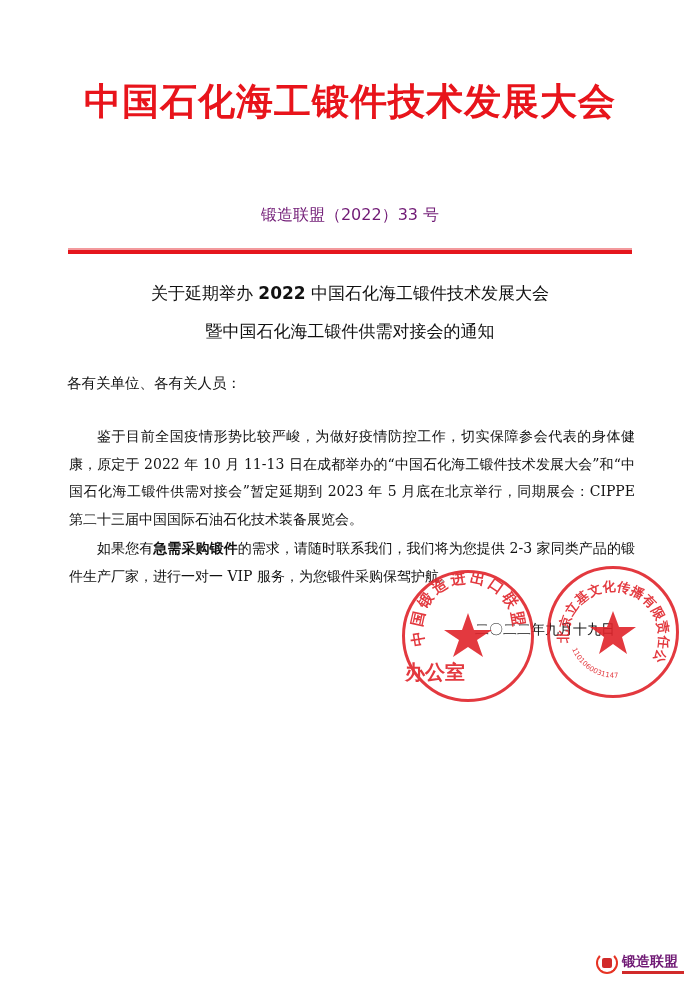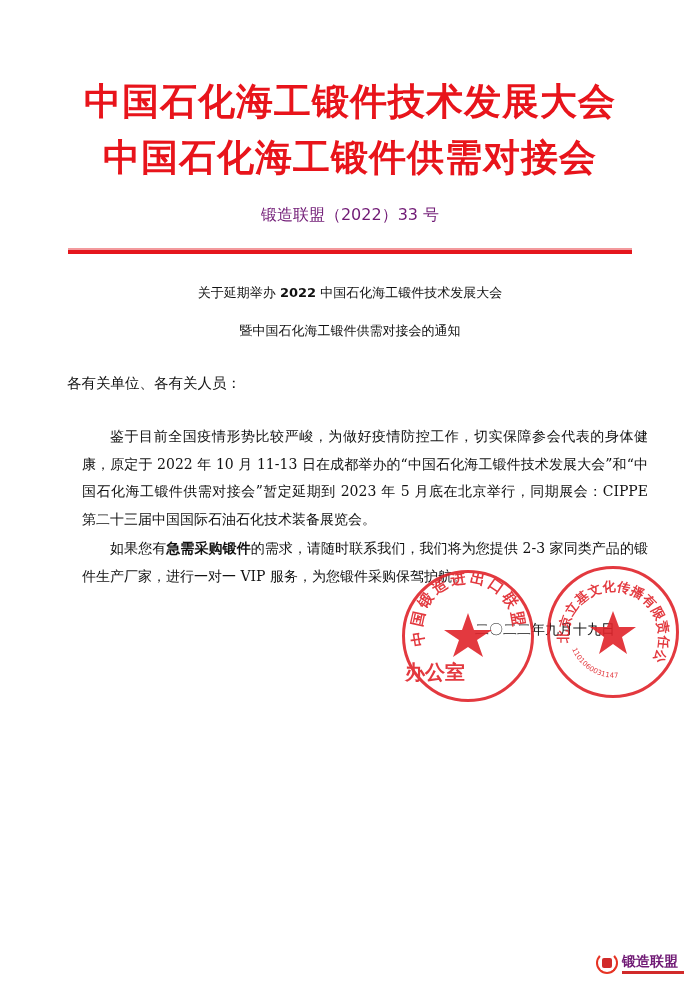--- a/index.html
+++ b/index.html
@@ -9,29 +9,29 @@
   .header-title { position: absolute; left: 0; width: 700px; text-align: center;
          color: #e8141b; font-family: "DejaVu Sans", "Liberation Sans", sans-serif;
          font-weight: bold; font-size: 37px; letter-spacing: 1px; line-height: 44px; }
   #ht1 { top: 80px; }
   #ht2 { top: 136px; }
   .doc-number { position: absolute; top: 205px; left: 0; width: 700px; text-align: center;
          font-family: "DejaVu Sans", "Liberation Sans", sans-serif; font-size: 16px; color: #701a75; }
   .red-rule { position: absolute; left: 68px; width: 564px; top: 248px; height: 6px;
          background: #e5161d; box-shadow: inset 0 2px 0 #f39a9d; }
   .notice-title { position: absolute; left: 0; width: 700px; text-align: center;
-         font-family: "DejaVu Sans", "Liberation Sans", sans-serif; font-size: 13px;
+         font-family: "DejaVu Sans", "Liberation Sans", sans-serif; font-size: 17px;
          color: #111; line-height: 26px; }
   #nt1 { top: 280px; }
   #nt2 { top: 318px; }
   .notice-title b { font-weight: bold; }
   .salutation { position: absolute; top: 374px; left: 67px; font-size: 14.5px;
          font-family: "DejaVu Sans", "Liberation Sans", sans-serif; text-align: right; }
   .para { position: absolute; left: 69px; width: 566px; font-size: 14px;
-         line-height: 27.5px; text-align: justify; text-indent: 2em; margin-left: 13px; }
+         line-height: 27.5px; text-align: justify; text-indent: 2em; }
   #p1 { top: 423px; }
   #p2 { top: 535px; }
   .para b { font-weight: bold; font-family: "DejaVu Sans", "Liberation Sans", sans-serif; }
   .date-line { position: absolute; top: 621px; left: 475px; font-size: 14px; z-index: 1; }
   .seal { position: absolute; border: 3px solid #e0242b; border-radius: 50%;
           color: #e0242b; z-index: 2; opacity: 0.9; }
   #seal1 { left: 402px; top: 570px; width: 126px; height: 126px; }
   #seal2 { left: 547px; top: 566px; width: 126px; height: 126px; }
   .seal svg { position: absolute; left: 0; top: 0; }
   .seal-bottom { position: absolute; left: 0; width: 100%; text-align: left;
@@ -44,21 +44,20 @@
   .logo-text-wrap { display: flex; flex-direction: column; }
   .logo-text { font-family: "DejaVu Sans", sans-serif; font-size: 14px; color: #701a75; font-weight: bold; line-height: 16px; }
   .logo-sub { height: 3px; background: #d12a2a; margin-top: 2px; width: 62px; }
 </style>
 </head>
 <body>
 
 <div class="page">
 
   <div class="header-title" id="ht1">中国石化海工锻件技术发展大会</div>
-  <div class="header-title" id="ht2">中国石化海工锻件供需对接会</div>
 
   <div class="doc-number">锻造联盟（2022）33 号</div>
 
   <div class="red-rule"></div>
 
   <div class="notice-title" id="nt1"><span>关于延期举办 </span><b>2022</b><span> 中国石化海工锻件技术发展大会</span></div>
   <div class="notice-title" id="nt2">暨中国石化海工锻件供需对接会的通知</div>
 
   <div class="salutation">各有关单位、各有关人员：</div>
 

